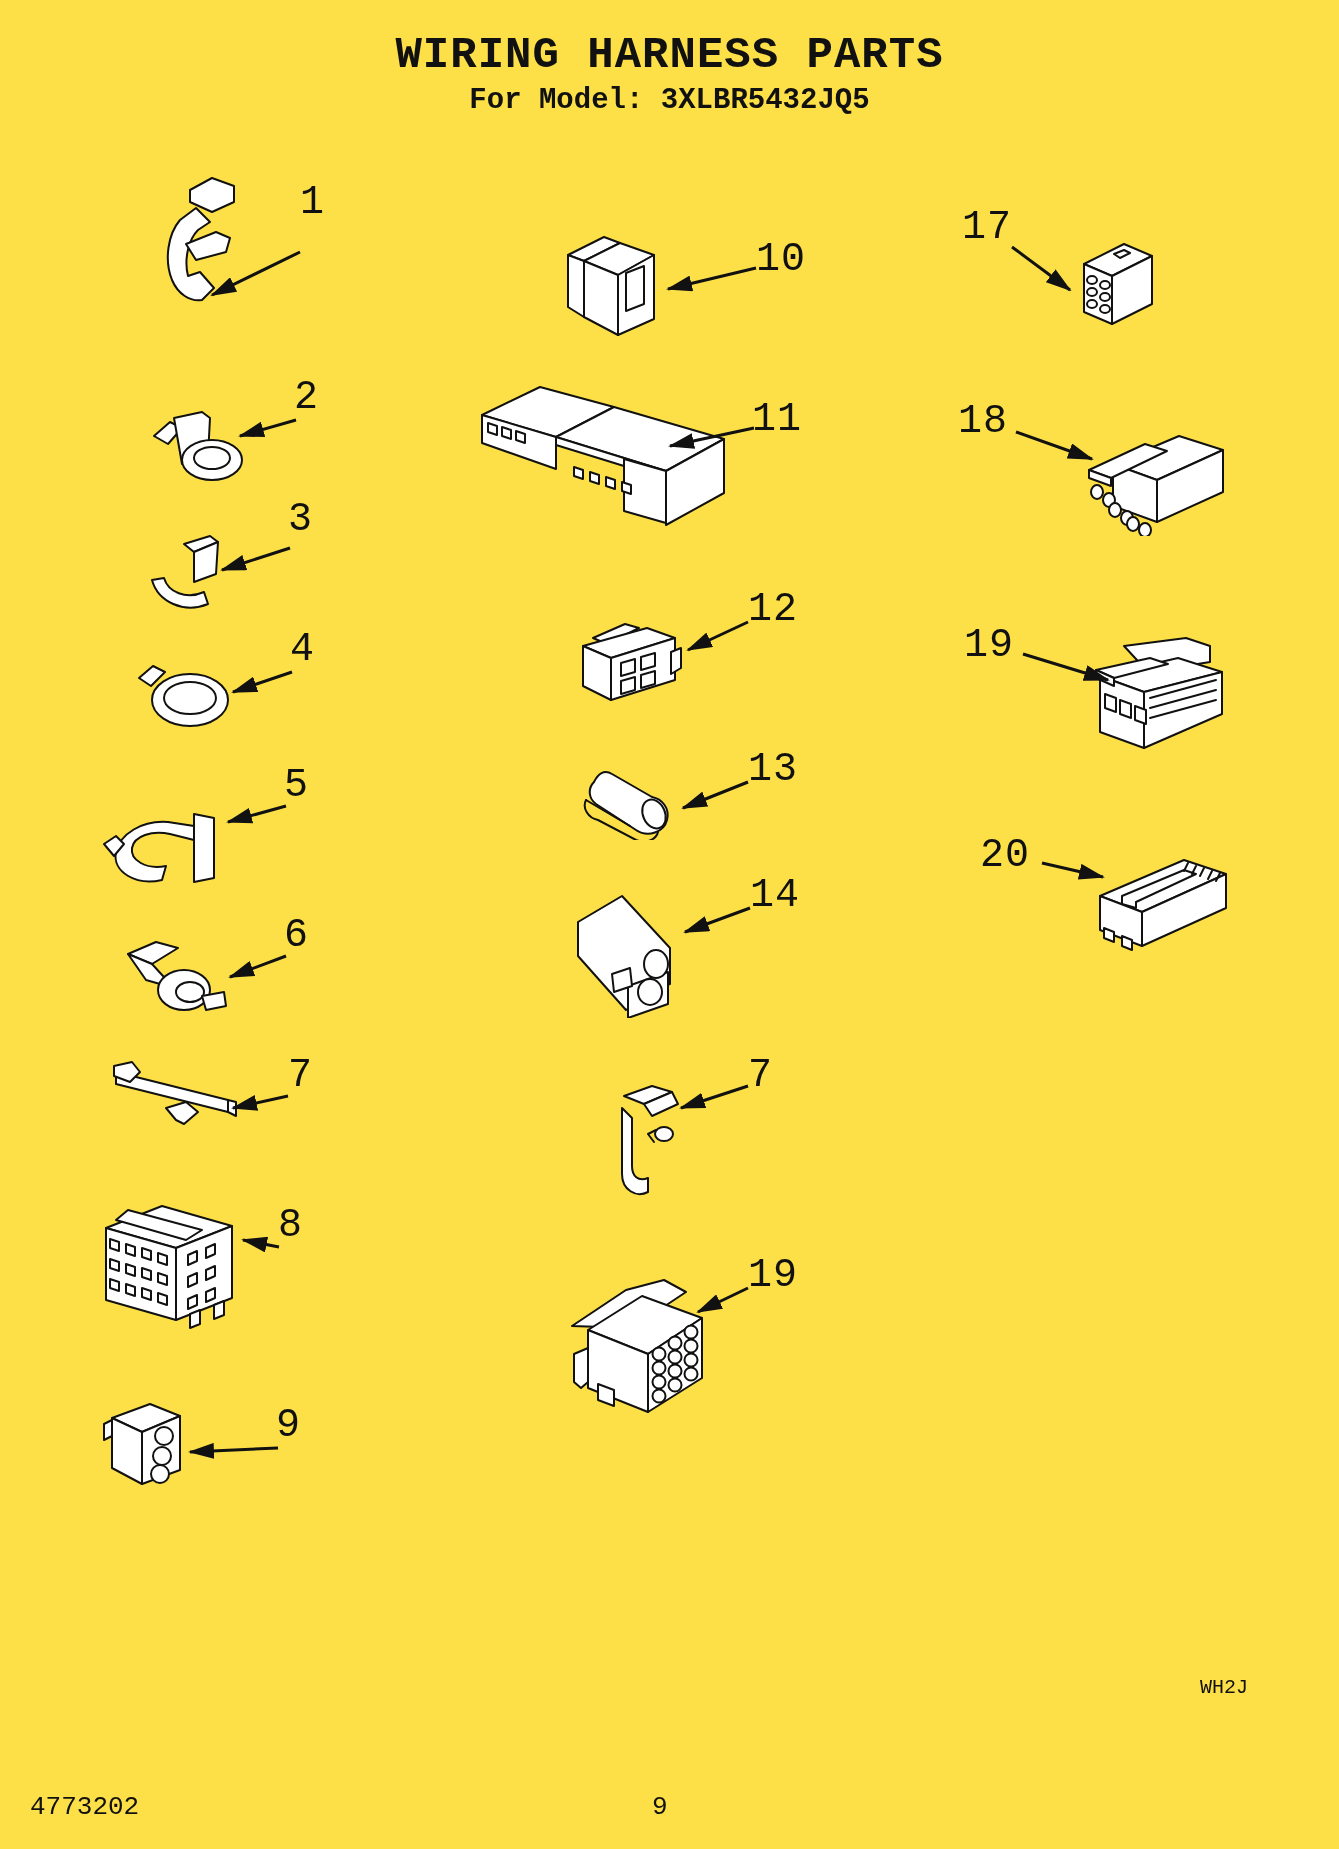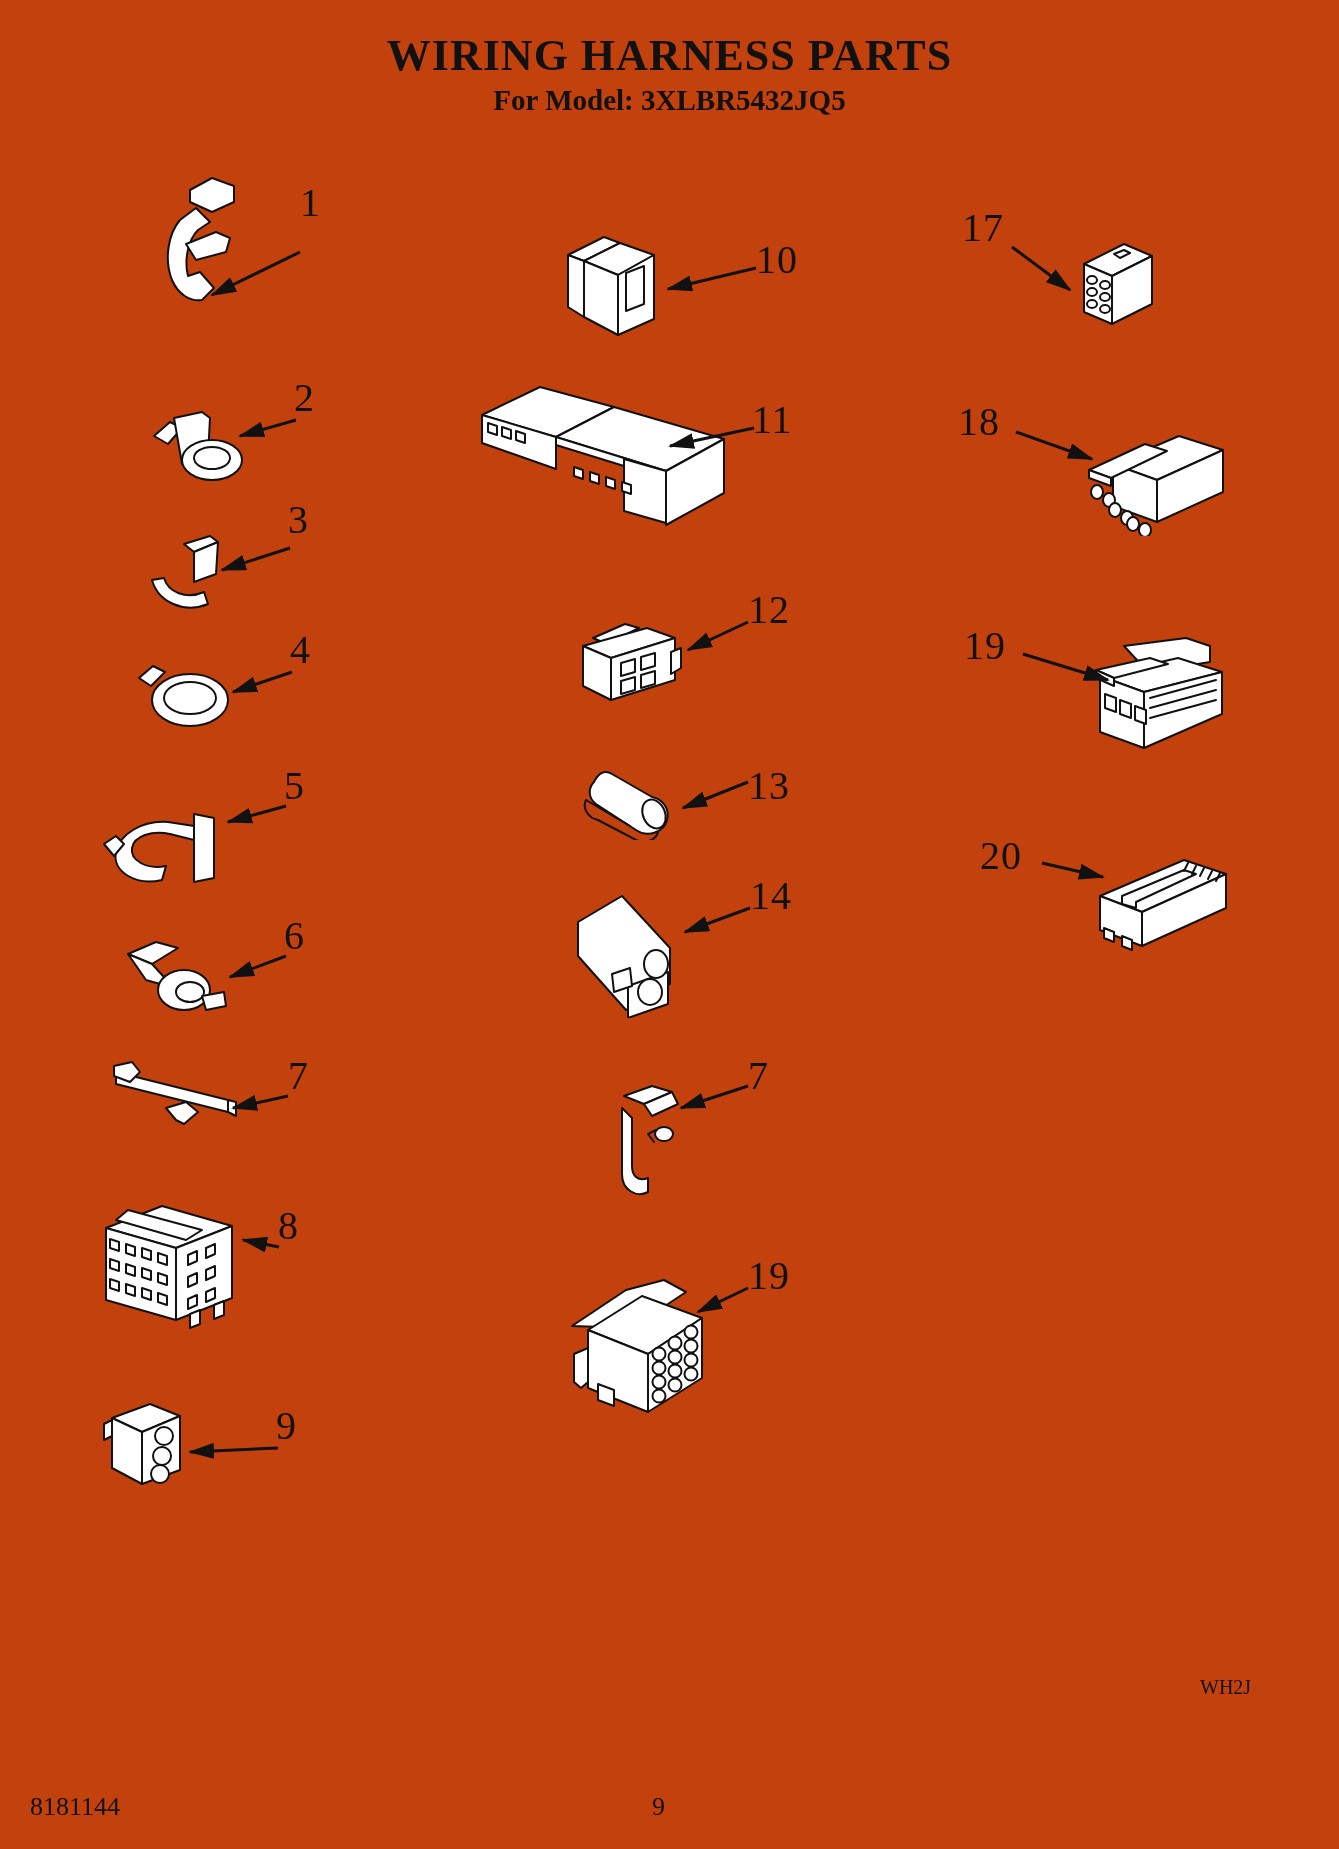--- a/index.html
+++ b/index.html
@@ -1,22 +1,22 @@
 <!DOCTYPE html>
 <html><head>
 <meta charset="utf-8">
 <style>
   html,body{margin:0;padding:0;background:#e8e8e8;}
   .page{
     position:relative;
     width:1339px;
     height:1849px;
     margin:0 auto;
-    background:#c2410c;
-    font-family:Liberation Serif, serif;
+    background:#fde047;
+    font-family:Liberation Mono, monospace;
     color:#111111;
     overflow:hidden;
   }
   .hdr{position:absolute;left:0;right:0;text-align:center;white-space:nowrap;}
   .title{top:30px;font-size:44px;font-weight:700;letter-spacing:1px;}
   .model{top:84px;font-size:29px;font-weight:700;}
   .finish{top:116px;font-size:26px;font-weight:700;}
   .pnum{position:absolute;font-size:40px;font-weight:400;line-height:1;letter-spacing:1px;}
   .pdraw{position:absolute;}
   .pdraw polygon,.pdraw path,.pdraw ellipse,.pdraw circle,.pdraw rect{
@@ -248,21 +248,21 @@
   <span class="pnum" style="left:288px;top:500px">3</span>
   <span class="pnum" style="left:290px;top:630px">4</span>
   <span class="pnum" style="left:284px;top:766px">5</span>
   <span class="pnum" style="left:284px;top:916px">6</span>
   <span class="pnum" style="left:288px;top:1056px">7</span>
   <span class="pnum" style="left:278px;top:1206px">8</span>
   <span class="pnum" style="left:276px;top:1406px">9</span>
   <span class="pnum" style="left:756px;top:240px">10</span>
   <span class="pnum" style="left:752px;top:400px">11</span>
   <span class="pnum" style="left:748px;top:590px">12</span>
-  <span class="pnum" style="left:748px;top:766px">13</span>
+  <span class="pnum" style="left:748px;top:750px">13</span>
   <span class="pnum" style="left:750px;top:876px">14</span>
   <span class="pnum" style="left:748px;top:1056px">7</span>
   <span class="pnum" style="left:748px;top:1256px">19</span>
   <span class="pnum" style="left:962px;top:208px">17</span>
   <span class="pnum" style="left:958px;top:402px">18</span>
   <span class="pnum" style="left:964px;top:626px">19</span>
   <span class="pnum" style="left:980px;top:836px">20</span>
 
   <svg class="arrows" width="1339" height="1849" viewBox="0 0 1339 1849">
     <defs>
@@ -286,16 +286,16 @@
     <line x1="750" y1="908" x2="685" y2="932" marker-end="url(#ah)"></line>
     <line x1="748" y1="1086" x2="681" y2="1108" marker-end="url(#ah)"></line>
     <line x1="748" y1="1288" x2="698" y2="1312" marker-end="url(#ah)"></line>
     <line x1="1012" y1="247" x2="1070" y2="290" marker-end="url(#ah)"></line>
     <line x1="1016" y1="432" x2="1092" y2="459" marker-end="url(#ah)"></line>
     <line x1="1023" y1="654" x2="1108" y2="680" marker-end="url(#ah)"></line>
     <line x1="1042" y1="863" x2="1103" y2="877" marker-end="url(#ah)"></line>
   </svg>
 
   <span class="foot foot-code">WH2J</span>
-  <span class="foot foot-doc">8181144</span>
+  <span class="foot foot-doc">4773202</span>
   <span class="foot foot-page">9</span>
 
 </div>
 
 </body></html>

